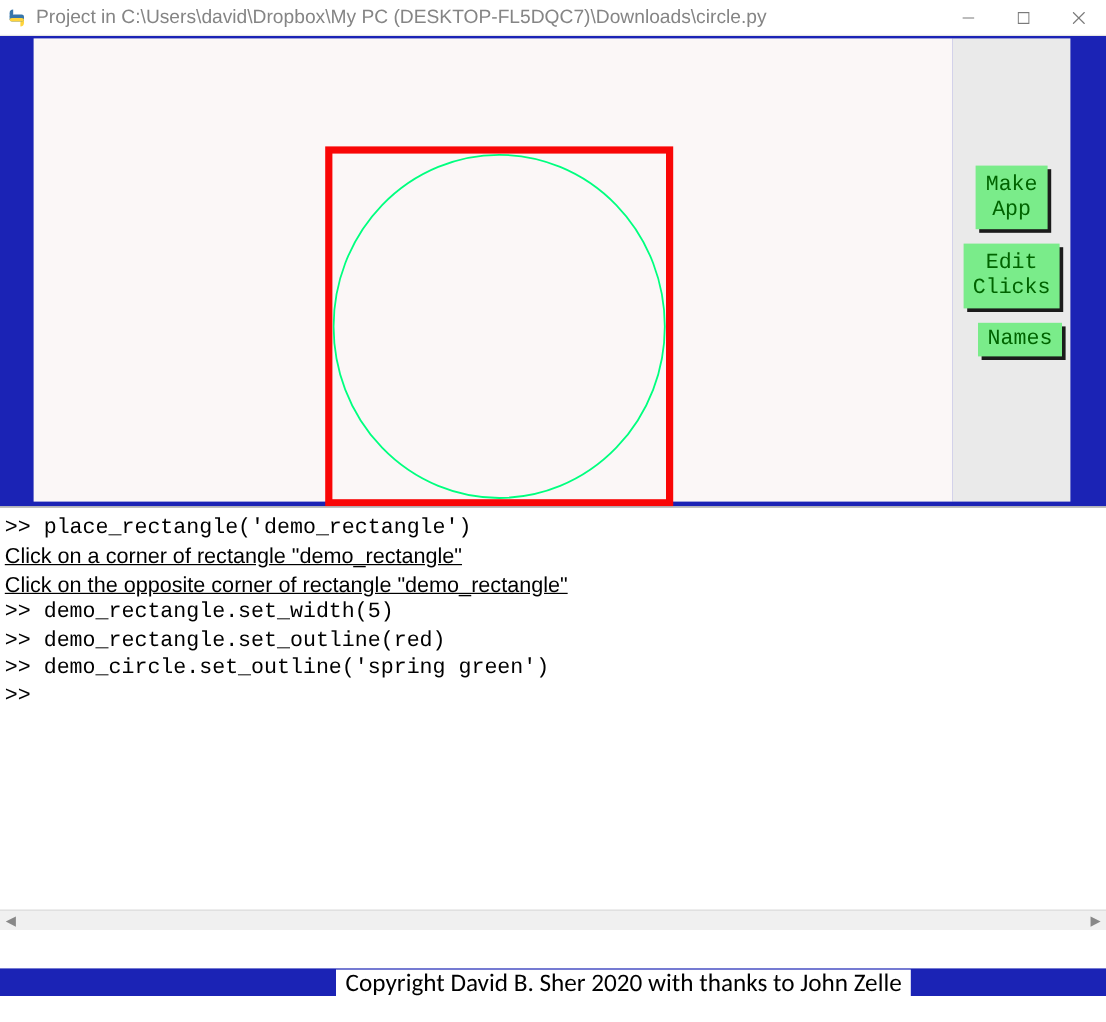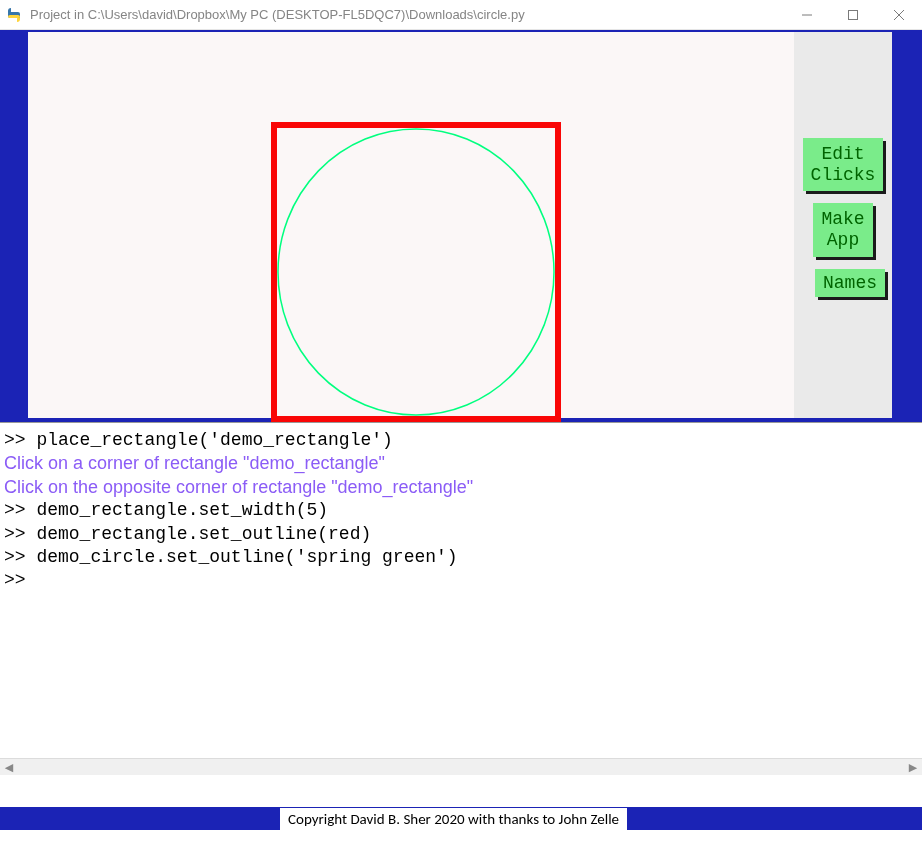--- a/index.html
+++ b/index.html
@@ -12,21 +12,21 @@
     overflow: hidden;
   }
   .titlebar {
     height: 30px;
     background: #fff;
     border-bottom: 1px solid #e5e5e5;
     display: flex;
     align-items: center;
     padding-left: 6px;
     color: #858585;
-    font-size: 13px;
+    font-size: 16px;
   }
   .titlebar .icon {
     width: 16px; height: 16px;
     margin-right: 8px;
     display:flex; align-items:center; justify-content:center;
   }
   .titlebar .title { flex: 0 0 auto; }
   .titlebar .spacer { flex: 1; }
   .titlebar .win-btn {
     width: 46px; height: 30px;
@@ -106,21 +106,21 @@
     background:#fff;
     font-family: "Menlo","Consolas","Courier New",monospace;
     font-size: 18px;
     line-height: 1.3;
     padding: 6px 4px;
     overflow:hidden;
     white-space: pre;
     border-top: 1px solid #999;
   }
   .console .cmd { color:#000; }
-  .console .msg { color:#8b5cf6; font-family: Arial, sans-serif; font-size:18px; }
+  .console .msg { color:#000000; font-family: Arial, sans-serif; font-size:18px;text-decoration:underline; }
 
   .hscroll {
     height: 17px;
     background: #f0f0f0;
     border-top:1px solid #dcdcdc;
     display:flex;
     align-items:center;
     justify-content:space-between;
     padding: 0 2px;
     color:#888;
@@ -135,21 +135,21 @@
     background:#1b23b5;
     position:relative;
   }
   .footer-bar .credit {
     position:absolute;
     left: 280px; top: 1px;
     height: 22px;
     background:#fff;
     padding: 0 8px;
     font-family: Calibri, Arial, sans-serif;
-    font-size: 15px;
+    font-size: 21px;
     color:#000;
     display:flex; align-items:center;
   }
 </style>
 </head>
 <body>
 
 <div class="titlebar">
   <span class="icon">
     <svg width="16" height="16" viewBox="0 0 16 16">
@@ -184,22 +184,22 @@
   <div class="blue-frame">
     <div class="canvas-surface">
       <div class="demo-rect"></div>
       <div class="demo-circle">
         <svg viewBox="0 0 278 288">
             <ellipse cx="139" cy="144" rx="138" ry="143" fill="none" stroke="#00ff7f" stroke-width="1.5"></ellipse>
           </svg>
       </div>
     </div>
     <div class="right-col">
+      <button>Make<br>App</button>
       <button>Edit<br>Clicks</button>
-      <button>Make<br>App</button>
       <button class="small">Names</button>
     </div>
   </div>
 
   <div class="console-wrap">
     <div class="console" id="console"><div class="cmd">&gt;&gt; place_rectangle('demo_rectangle')</div><div class="msg">Click on a corner of rectangle "demo_rectangle"</div><div class="msg">Click on the opposite corner of rectangle "demo_rectangle"</div><div class="cmd">&gt;&gt; demo_rectangle.set_width(5)</div><div class="cmd">&gt;&gt; demo_rectangle.set_outline(red)</div><div class="cmd">&gt;&gt; demo_circle.set_outline('spring green')</div><div class="cmd">&gt;&gt;</div></div>
     <div class="hscroll">
       <span class="arrow">◀</span>
       <span class="arrow">▶</span>
     </div>

